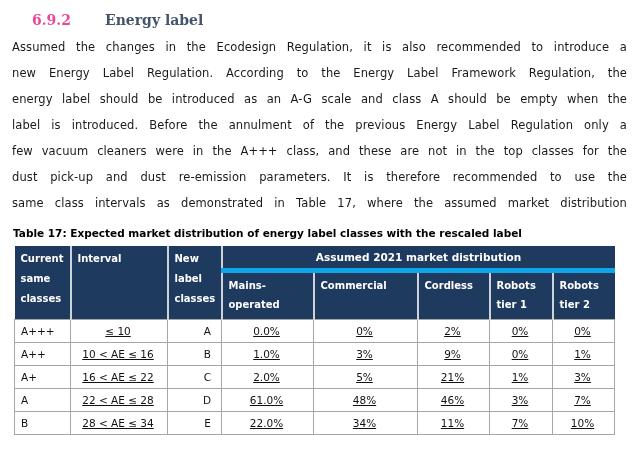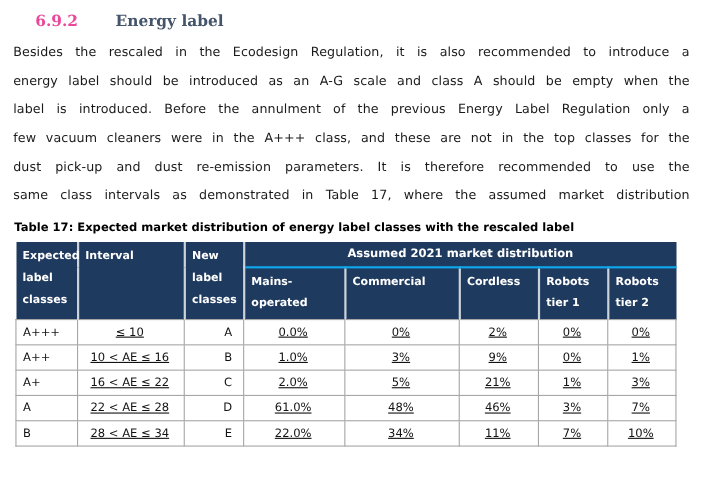--- a/index.html
+++ b/index.html
@@ -87,21 +87,21 @@
     vertical-align: top;
     padding: 3px 6px 2px 6px;
     line-height: 20px;
   }
   th.sep { border-right: 2px solid #ccd3db; }
   th.group {
     text-align: center;
     font-size: 10.5px;
     height: 17px;
     line-height: 17px;
-    border-bottom: 2px solid #0ea5e9;
+    border-bottom: 5px solid #0ea5e9;
     vertical-align: middle;
   }
   tr.subrow th { height: 41px; line-height: 19px; }
 
   td {
     border: 1px solid #a6a6a6;
     height: 22px;
     padding: 0 6px;
     vertical-align: middle;
     color: #121212;
@@ -114,21 +114,22 @@
 </head>
 <body>
 
 <div class="page">
 
   <div class="heading">
     <span class="num">6.9.2</span><span class="ttl">Energy label</span>
   </div>
 
   <div class="para">
-    <div class="pline">Besides the rescaled in the Ecodesign Regulation, it is also recommended to introduce a</div>
+    <div class="pline">Assumed the changes in the Ecodesign Regulation, it is also recommended to introduce a</div>
+    <div class="pline">new Energy Label Regulation. According to the Energy Label Framework Regulation, the</div>
     <div class="pline">energy label should be introduced as an A-G scale and class A should be empty when the</div>
     <div class="pline">label is introduced. Before the annulment of the previous Energy Label Regulation only a</div>
     <div class="pline">few vacuum cleaners were in the A+++ class, and these are not in the top classes for the</div>
     <div class="pline">dust pick-up and dust re-emission parameters. It is therefore recommended to use the</div>
     <div class="pline">same class intervals as demonstrated in Table 17, where the assumed market distribution</div>
   </div>
 
   <div class="caption">Table 17: Expected market distribution of energy label classes with the rescaled label</div>
 
   <table class="energy">
@@ -137,21 +138,21 @@
         <col class="c2">
         <col class="c3">
         <col class="c4">
       <col class="c5">
         <col class="c6">
         <col class="c7">
         <col class="c8">
     </colgroup>
     <thead>
       <tr>
-        <th rowspan="2" class="sep">Expected label classes</th>
+        <th rowspan="2" class="sep">Current same classes</th>
         <th rowspan="2" class="sep">Interval</th>
         <th rowspan="2" class="sep">New label classes</th>
         <th colspan="5" class="group">Assumed 2021 market distribution</th>
       </tr>
       <tr class="subrow">
         <th class="sep">Mains-operated</th>
         <th class="sep">Commercial</th>
         <th class="sep">Cordless</th>
         <th class="sep">Robots tier 1</th>
         <th>Robots tier 2</th>

